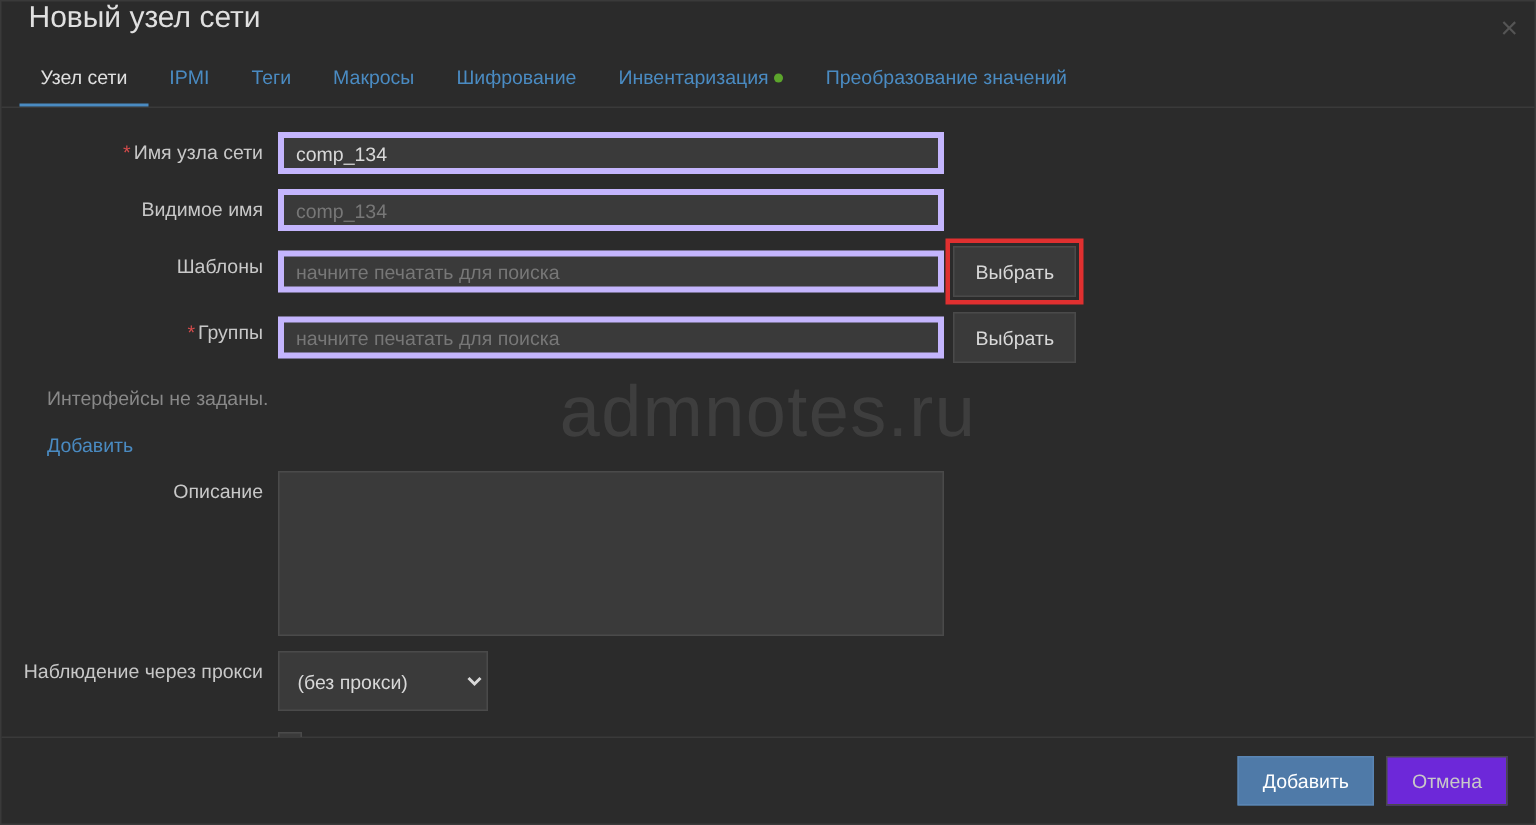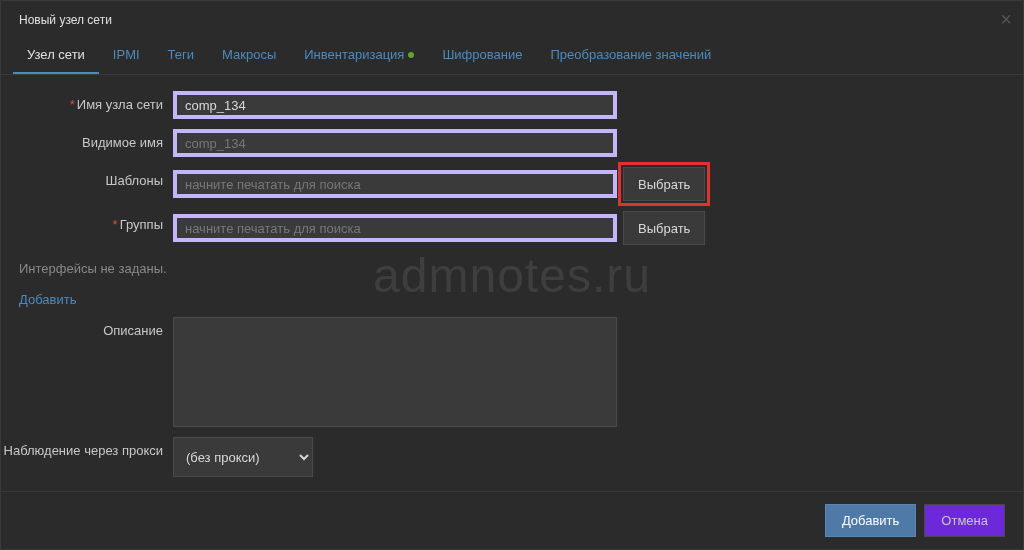--- a/index.html
+++ b/index.html
@@ -14,22 +14,22 @@
     .dialog {
       background: #2b2b2b;
       width: 1024px;
       height: 550px;
       border: 1px solid #3a3a3a;
       display: flex;
       flex-direction: column;
     }
     .dialog-title {
       color: #e0e0e0;
-      font-size: 12px;
-      padding: 12px 18px 10px 18px;
+      font-size: 20px;
+      padding: 0 18px 10px 18px;
       font-weight: normal;
     }
     .close-btn {
       position: absolute;
       top: 8px;
       right: 12px;
       color: #555;
       font-size: 20px;
       cursor: pointer;
       background: none;
@@ -56,21 +56,21 @@
       border-bottom: 2px solid #4a8bc2;
     }
     .tab-indicator {
       width: 6px;
       height: 6px;
       border-radius: 50%;
       background: #5ca52c;
       display: inline-block;
     }
     .form {
-      padding: 16px 2px;
+      padding: 16px 14px;
       flex: 1;
       overflow-y: auto;
     }
     .form-row {
       display: flex;
       align-items: flex-start;
       margin-bottom: 10px;
     }
     .form-label {
       width: 170px;
@@ -213,25 +213,25 @@
     <div class="tab">
         <span>IPMI</span>
       </div>
     <div class="tab">
         <span>Теги</span>
       </div>
     <div class="tab">
         <span>Макросы</span>
       </div>
     <div class="tab">
+        <span>Шифрование</span>
+      </div>
+    <div class="tab">
         <span>Инвентаризация</span>
         <span class="tab-indicator"></span>
-      </div>
-    <div class="tab">
-        <span>Шифрование</span>
       </div>
     <div class="tab">
         <span>Преобразование значений</span>
       </div>
   </div>
 
   <div class="form">
 
     <div class="form-row">
       <div class="form-label"><span class="required">*</span><span>Имя узла сети</span></div>

